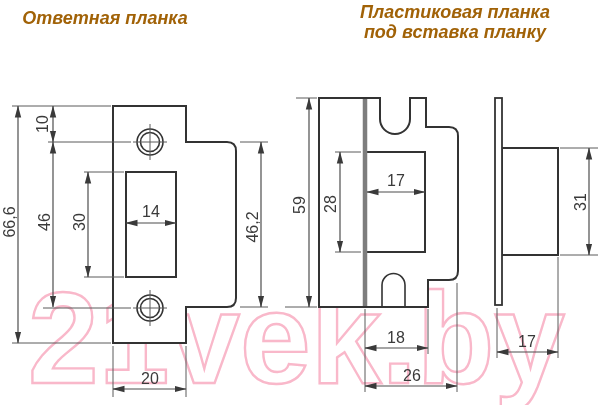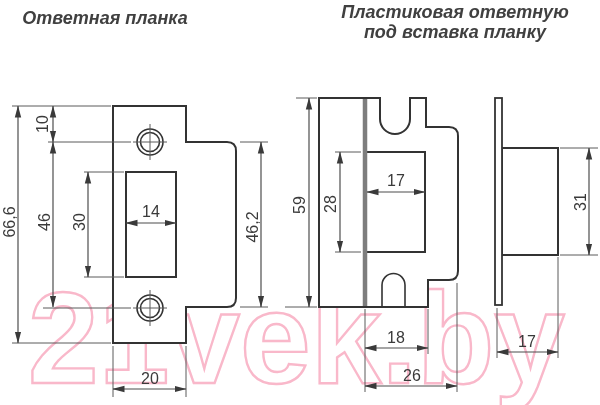--- a/index.html
+++ b/index.html
@@ -10,21 +10,21 @@
     overflow: hidden;
     position: relative;
   }
   .canvas { position: absolute; inset: 0; width: 600px; height: 405px; }
   .title {
     position: absolute;
     font-weight: bold;
     font-style: italic;
     font-size: 18px;
     line-height: 20px;
-    color: #404040;
+    color: #a16207;
     text-align: center;
     white-space: nowrap;
   }
   .title.left  { left: 15px;  top: 8px;  width: 180px; }
   .title.right { left: 340px; top: 2px;  width: 230px; }
   svg.drawing { position: absolute; left: 0; top: 0; }
   text.dim {
     font-family: "Liberation Sans", sans-serif;
     font-size: 16px;
     fill: #3a3a3a;
@@ -34,21 +34,21 @@
     font-weight: bold;
   }
 </style>
 </head>
 <body>
 
 <div class="canvas">
 
   <div class="title left">Ответная планка</div>
   <div class="title right">
-    <div>Пластиковая ответную</div>
+    <div>Пластиковая планка</div>
     <div>под вставка планку</div>
   </div>
 
   <svg class="drawing" width="600" height="405" viewBox="0 0 600 405">
     <defs>
       <marker id="ah" viewBox="0 0 12 8" refX="11.5" refY="4" markerWidth="12" markerHeight="8" markerUnits="userSpaceOnUse" orient="auto-start-reverse">
         <path d="M12,4 L0,0.8 L0,7.2 Z" fill="#3a3a3a"></path>
       </marker>
     </defs>
 

